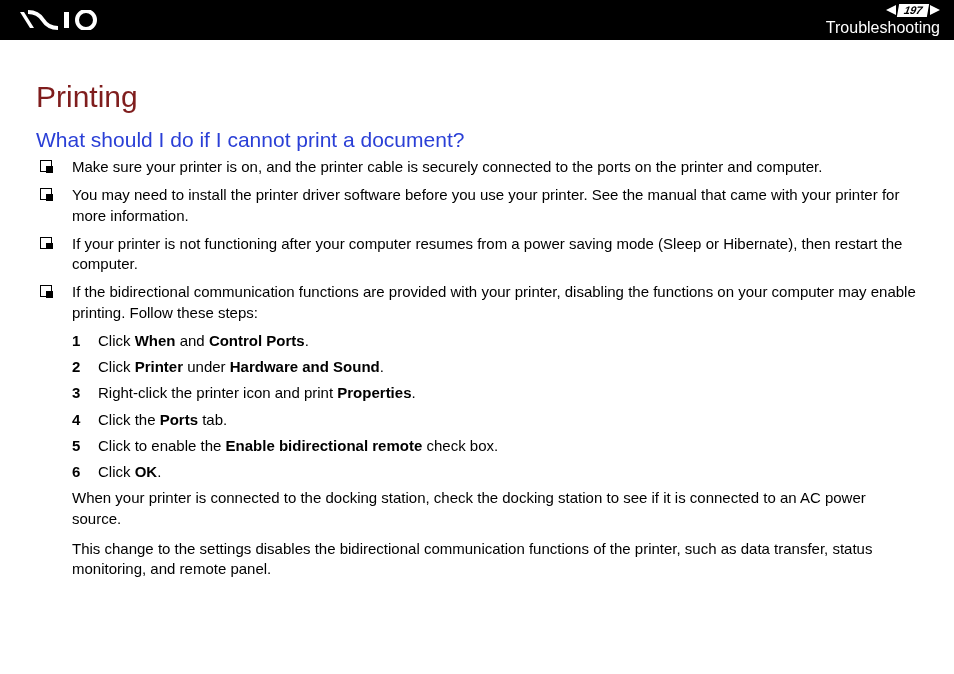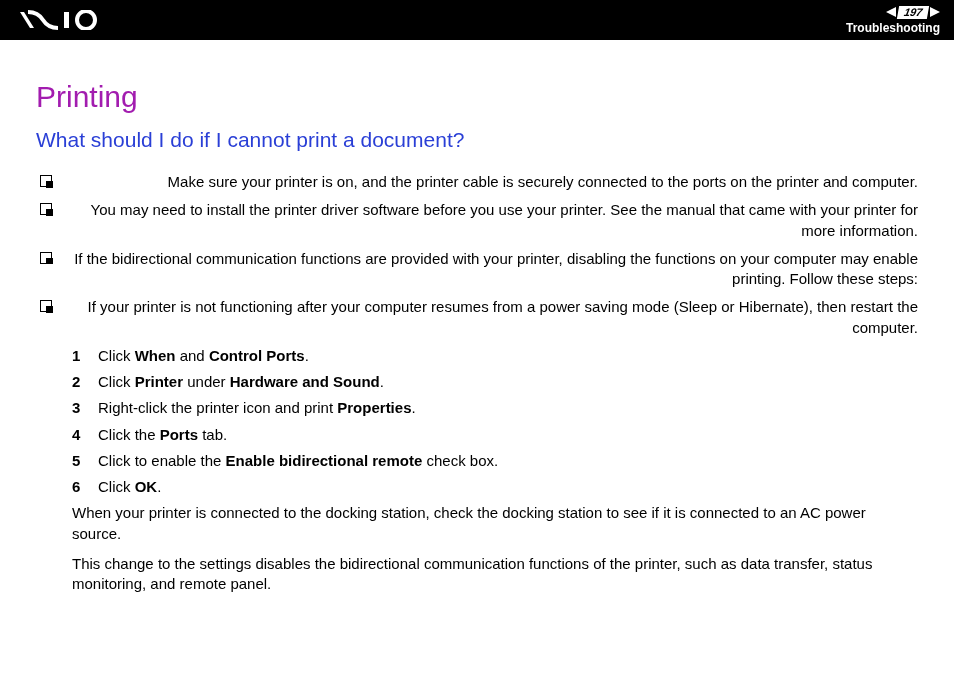--- a/index.html
+++ b/index.html
@@ -54,37 +54,37 @@
     font-style: italic;
     font-weight: bold;
     font-size: 11px;
     padding: 0px 6px;
     transform: skewX(-10deg);
     display: inline-block;
     line-height: 13px;
   }
   .section-label {
     color: #fff;
-    font-size: 12px;
-    font-weight: bold;
+    font-size: 16px;
+    font-weight: normal;
   }
   .content {
     padding: 40px 36px 20px 36px;
   }
   h1 {
     font-size: 30px;
     font-weight: normal;
-    color: #a21caf;
+    color: #7f1d1d;
     margin-bottom: 14px;
   }
   h2 {
     font-size: 21px;
     font-weight: normal;
     color: #2a3fd6;
-    margin-bottom: 20px;
+    margin-bottom: 5px;
   }
   .bullet-row {
     display: flex;
     margin-bottom: 8px;
     font-size: 15px;
     line-height: 1.35;
   }
   .bullet-marker {
     width: 12px;
     height: 12px;
@@ -97,21 +97,21 @@
   }
   .bullet-marker::after {
     content: '';
     position: absolute;
     width: 6.5px;
     height: 6.5px;
     background: #000;
     right: -1.5px;
     bottom: -1.5px;
   }
-  .bullet-text { flex: 1; text-align: right; }
+  .bullet-text { flex: 1; }
   .step-row {
     display: flex;
     margin-bottom: 6px;
     font-size: 15px;
     line-height: 1.35;
     margin-left: 36px;
   }
   .step-num {
     font-weight: bold;
     width: 26px;
@@ -156,25 +156,25 @@
   <div class="bullet-row">
     <div class="bullet-marker"></div>
     <div class="bullet-text">Make sure your printer is on, and the printer cable is securely connected to the ports on the printer and computer.</div>
   </div>
   <div class="bullet-row">
     <div class="bullet-marker"></div>
     <div class="bullet-text">You may need to install the printer driver software before you use your printer. See the manual that came with your printer for more information.</div>
   </div>
   <div class="bullet-row">
     <div class="bullet-marker"></div>
+    <div class="bullet-text">If your printer is not functioning after your computer resumes from a power saving mode (Sleep or Hibernate), then restart the computer.</div>
+  </div>
+  <div class="bullet-row">
+    <div class="bullet-marker"></div>
     <div class="bullet-text">If the bidirectional communication functions are provided with your printer, disabling the functions on your computer may enable printing. Follow these steps:</div>
-  </div>
-  <div class="bullet-row">
-    <div class="bullet-marker"></div>
-    <div class="bullet-text">If your printer is not functioning after your computer resumes from a power saving mode (Sleep or Hibernate), then restart the computer.</div>
   </div>
 
   <div class="step-row">
     <div class="step-num">1</div>
     <div class="step-text"><span>Click </span><b>When</b><span> and </span><b>Control Ports</b><span>.</span></div>
   </div>
   <div class="step-row">
     <div class="step-num">2</div>
     <div class="step-text"><span>Click </span><b>Printer</b><span> under </span><b>Hardware and Sound</b><span>.</span></div>
   </div>

